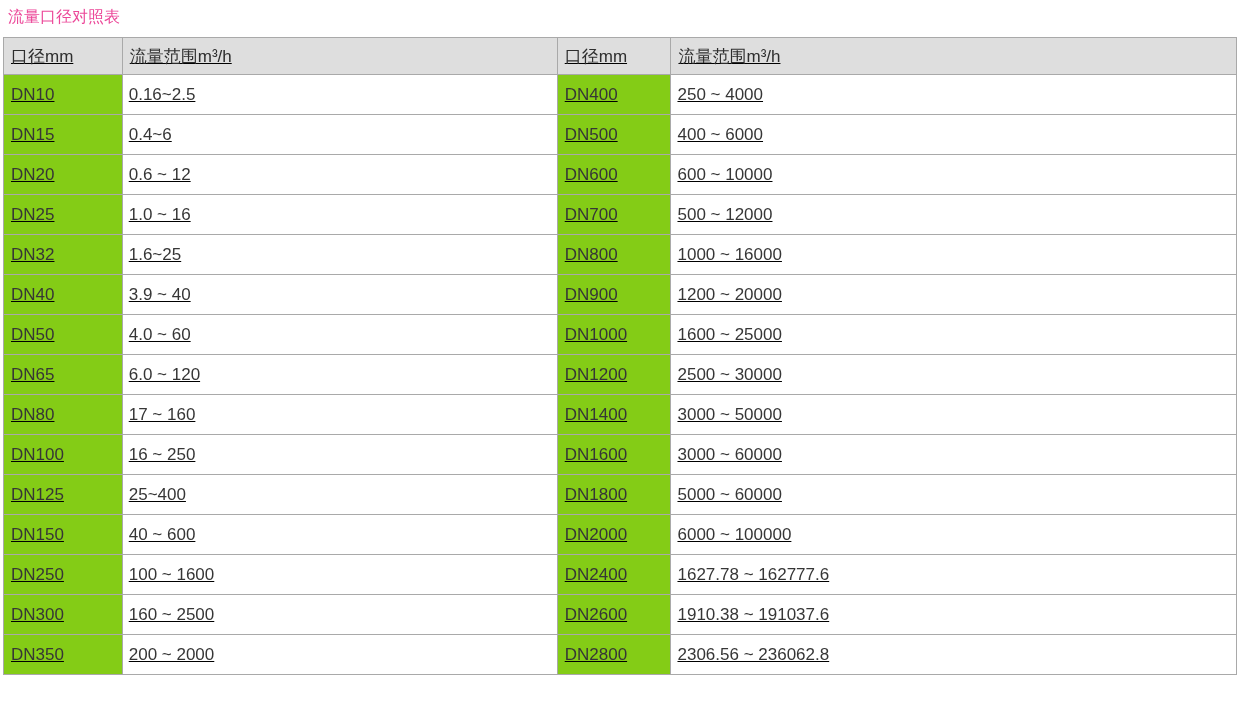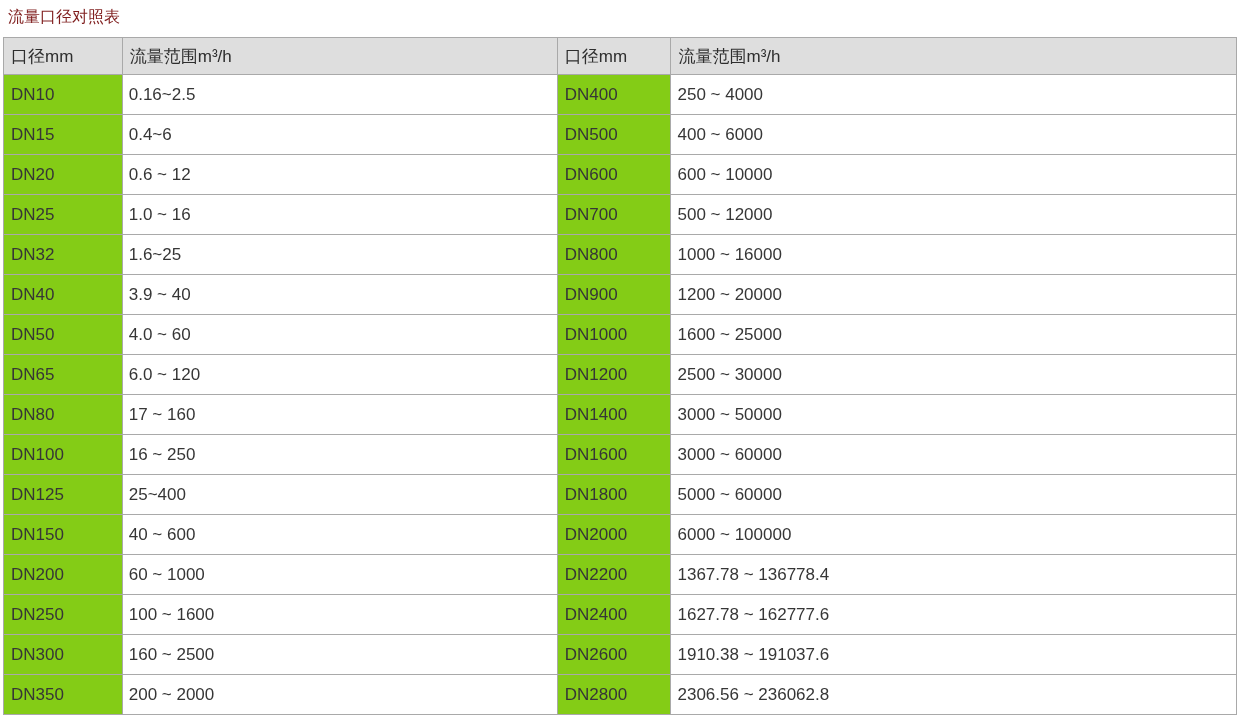--- a/index.html
+++ b/index.html
@@ -3,28 +3,29 @@
 <meta charset="utf-8">
 <style>
   html,body{margin:0;padding:0;background:#ffffff;}
   body{
     width:1245px;height:722px;overflow:hidden;
     font-family:"Liberation Sans","DejaVu Sans",sans-serif;
     -webkit-font-smoothing:antialiased;
   }
   .page-title{
     font-size:16px;
-    color:#7f1d1d;
+    color:#ec4899;
     margin:6px 0 0 8px;
     line-height:22px;
   }
   table.flow-table{
     border-collapse:collapse;
     table-layout:fixed;
     margin:9px 8px 0 3px;
+    text-decoration:underline;
   }
   .flow-table th,
   .flow-table td{
     border:1px solid #a9a9a9;
     font-size:17px;
     font-weight:normal;
     text-align:left;
     vertical-align:middle;
     color:#363636;
     padding:0 4px 0 7px;
@@ -134,26 +135,20 @@
       <td class="dn-cell">DN1800</td>
       <td class="range-cell">5000 ~ 60000</td>
     </tr>
     <tr>
       <td class="dn-cell">DN150</td>
       <td class="range-cell">40 ~ 600</td>
       <td class="dn-cell">DN2000</td>
       <td class="range-cell">6000 ~ 100000</td>
     </tr>
     <tr>
-      <td class="dn-cell">DN200</td>
-      <td class="range-cell">60 ~ 1000</td>
-      <td class="dn-cell">DN2200</td>
-      <td class="range-cell">1367.78 ~ 136778.4</td>
-    </tr>
-    <tr>
       <td class="dn-cell">DN250</td>
       <td class="range-cell">100 ~ 1600</td>
       <td class="dn-cell">DN2400</td>
       <td class="range-cell">1627.78 ~ 162777.6</td>
     </tr>
     <tr>
       <td class="dn-cell">DN300</td>
       <td class="range-cell">160 ~ 2500</td>
       <td class="dn-cell">DN2600</td>
       <td class="range-cell">1910.38 ~ 191037.6</td>

